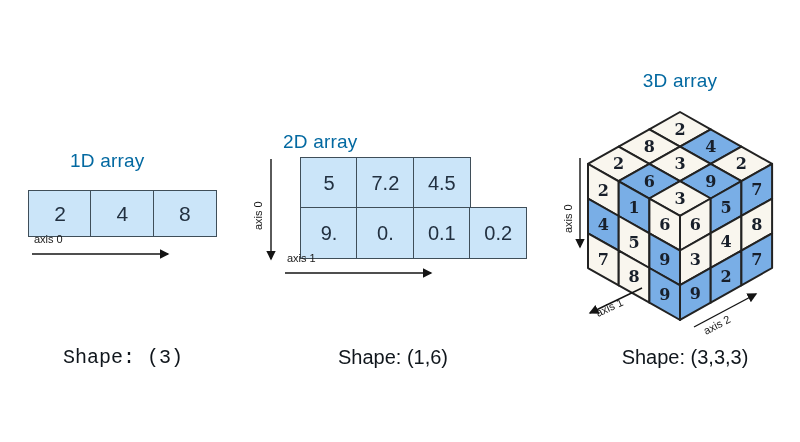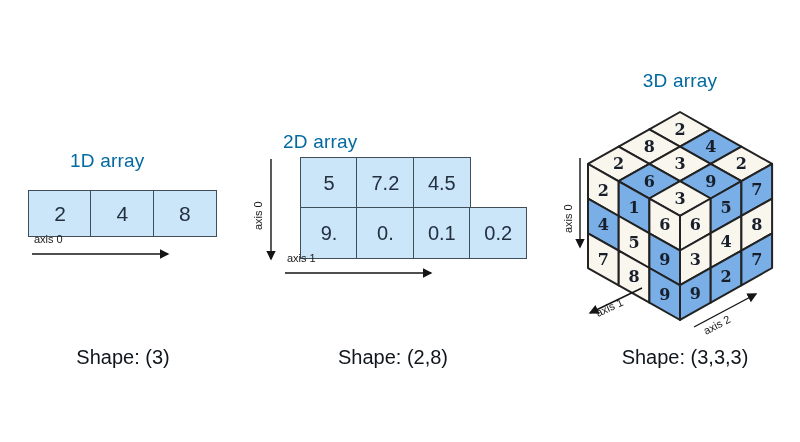--- a/index.html
+++ b/index.html
@@ -61,21 +61,21 @@
 <svg style="left:28px;top:232px;" width="150" height="32">
   <defs>
     <marker id="a1" markerWidth="8" markerHeight="8" refX="6" refY="3.5" orient="auto">
       <path d="M0,0 L7,3.5 L0,7 Z" fill="#141414"></path>
     </marker>
   </defs>
   <text class="axis-label" x="6" y="11">axis 0</text>
   <line class="axis-line" x1="4" y1="22" x2="140" y2="22" marker-end="url(#a1)"></line>
 </svg>
 
-<div class="shape-label" style="left:28px;top:346px;width:190px;">Shape: (3)</div>
+<div class="shape-label" style="left:28px;top:346px;width:190px;font-family:Liberation Mono, monospace;">Shape: (3)</div>
 
 <div class="section-title" style="left:283px;top:131px;">2D array</div>
 
 <div class="grid" style="left:300px;top:157px;" id="grid-2d">
     <div class="grid-row">
       <div class="cell cell-2d">5</div>
       <div class="cell cell-2d">7.2</div>
       <div class="cell cell-2d">4.5</div>
     </div>
     <div class="grid-row">
@@ -99,21 +99,21 @@
 <svg style="left:283px;top:250px;" width="160" height="32">
   <defs>
     <marker id="a3" markerWidth="8" markerHeight="8" refX="6" refY="3.5" orient="auto">
       <path d="M0,0 L7,3.5 L0,7 Z" fill="#141414"></path>
     </marker>
   </defs>
   <text class="axis-label" x="4" y="12">axis 1</text>
   <line class="axis-line" x1="2" y1="23" x2="148" y2="23" marker-end="url(#a3)"></line>
 </svg>
 
-<div class="shape-label" style="left:298px;top:346px;width:190px;">Shape: (2,8)</div>
+<div class="shape-label" style="left:298px;top:346px;width:190px;">Shape: (1,6)</div>
 
 <div class="section-title" style="left:560px;top:70px;width:240px;text-align:center;">3D array</div>
 
 <svg style="left:560px;top:95px;" width="240" height="252" id="cube-svg">
   <defs>
     <marker id="a4" markerWidth="8" markerHeight="8" refX="6" refY="3.5" orient="auto">
       <path d="M0,0 L7,3.5 L0,7 Z" fill="#141414"></path>
     </marker>
   </defs>
   <g id="cube-faces">

